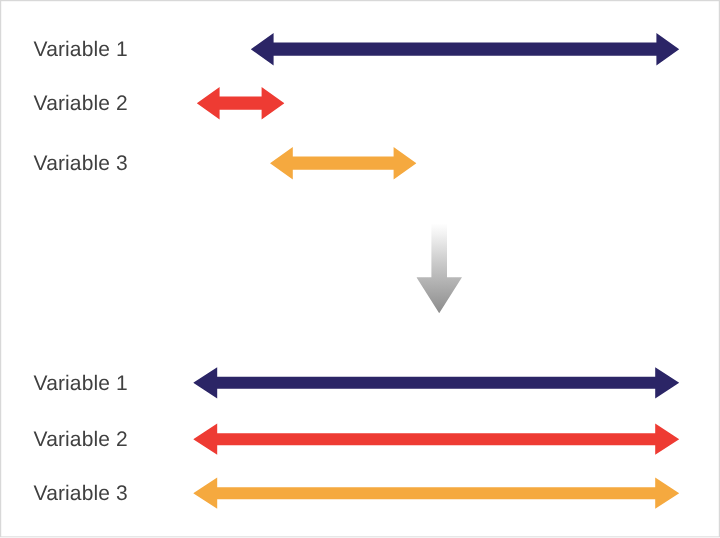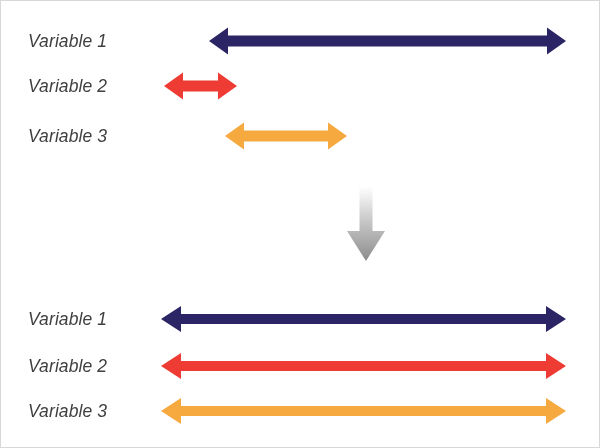--- a/index.html
+++ b/index.html
@@ -66,21 +66,21 @@
   }
   .down-arrow-wrap svg {
     display: block;
     width: 100%;
     height: 100%;
   }
 </style>
 </head>
 <body>
 
-<div id="canvas" style="background: rgb(255, 255, 255); border-color: rgb(216, 216, 216); font-style: italic;">
+<div id="canvas" style="background: rgb(255, 255, 255); border-color: rgb(216, 216, 216);">
 
   <div class="group" style="top:0px;height:175px;">
 
     <div class="row" style="top:20px;">
       <span class="var-label" style="color: rgb(64, 64, 64);">Variable 1</span>
       <div class="arrow-wrap" style="left:208px;width:357px;">
         <svg viewBox="0 0 357 40" preserveAspectRatio="none" aria-hidden="true">
           <polygon points="0,20 19,6.5 19,14.5 338,14.5 338,6.5 357,20 338,33.5 338,25.5 19,25.5 19,33.5" fill="#2B2566"></polygon>
         </svg>
       </div>

